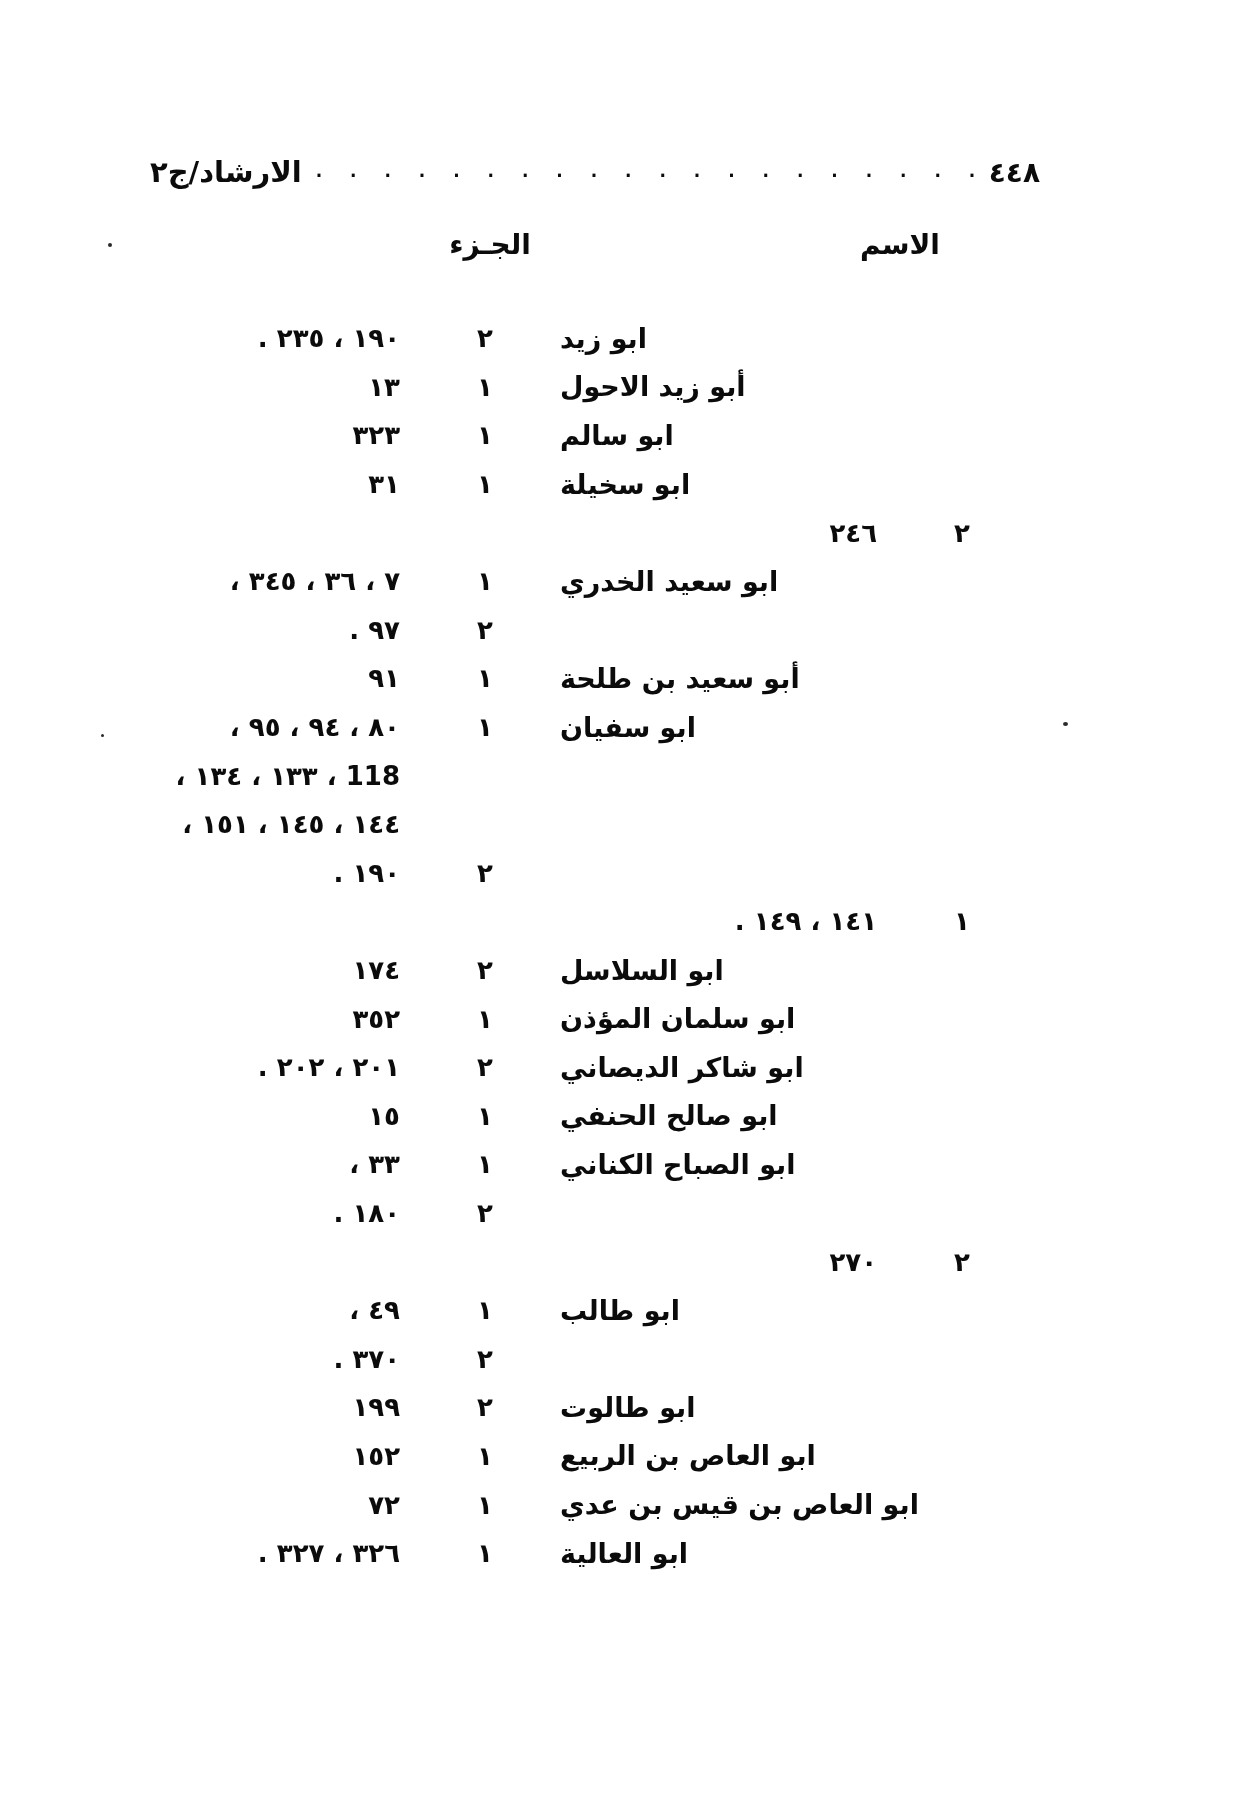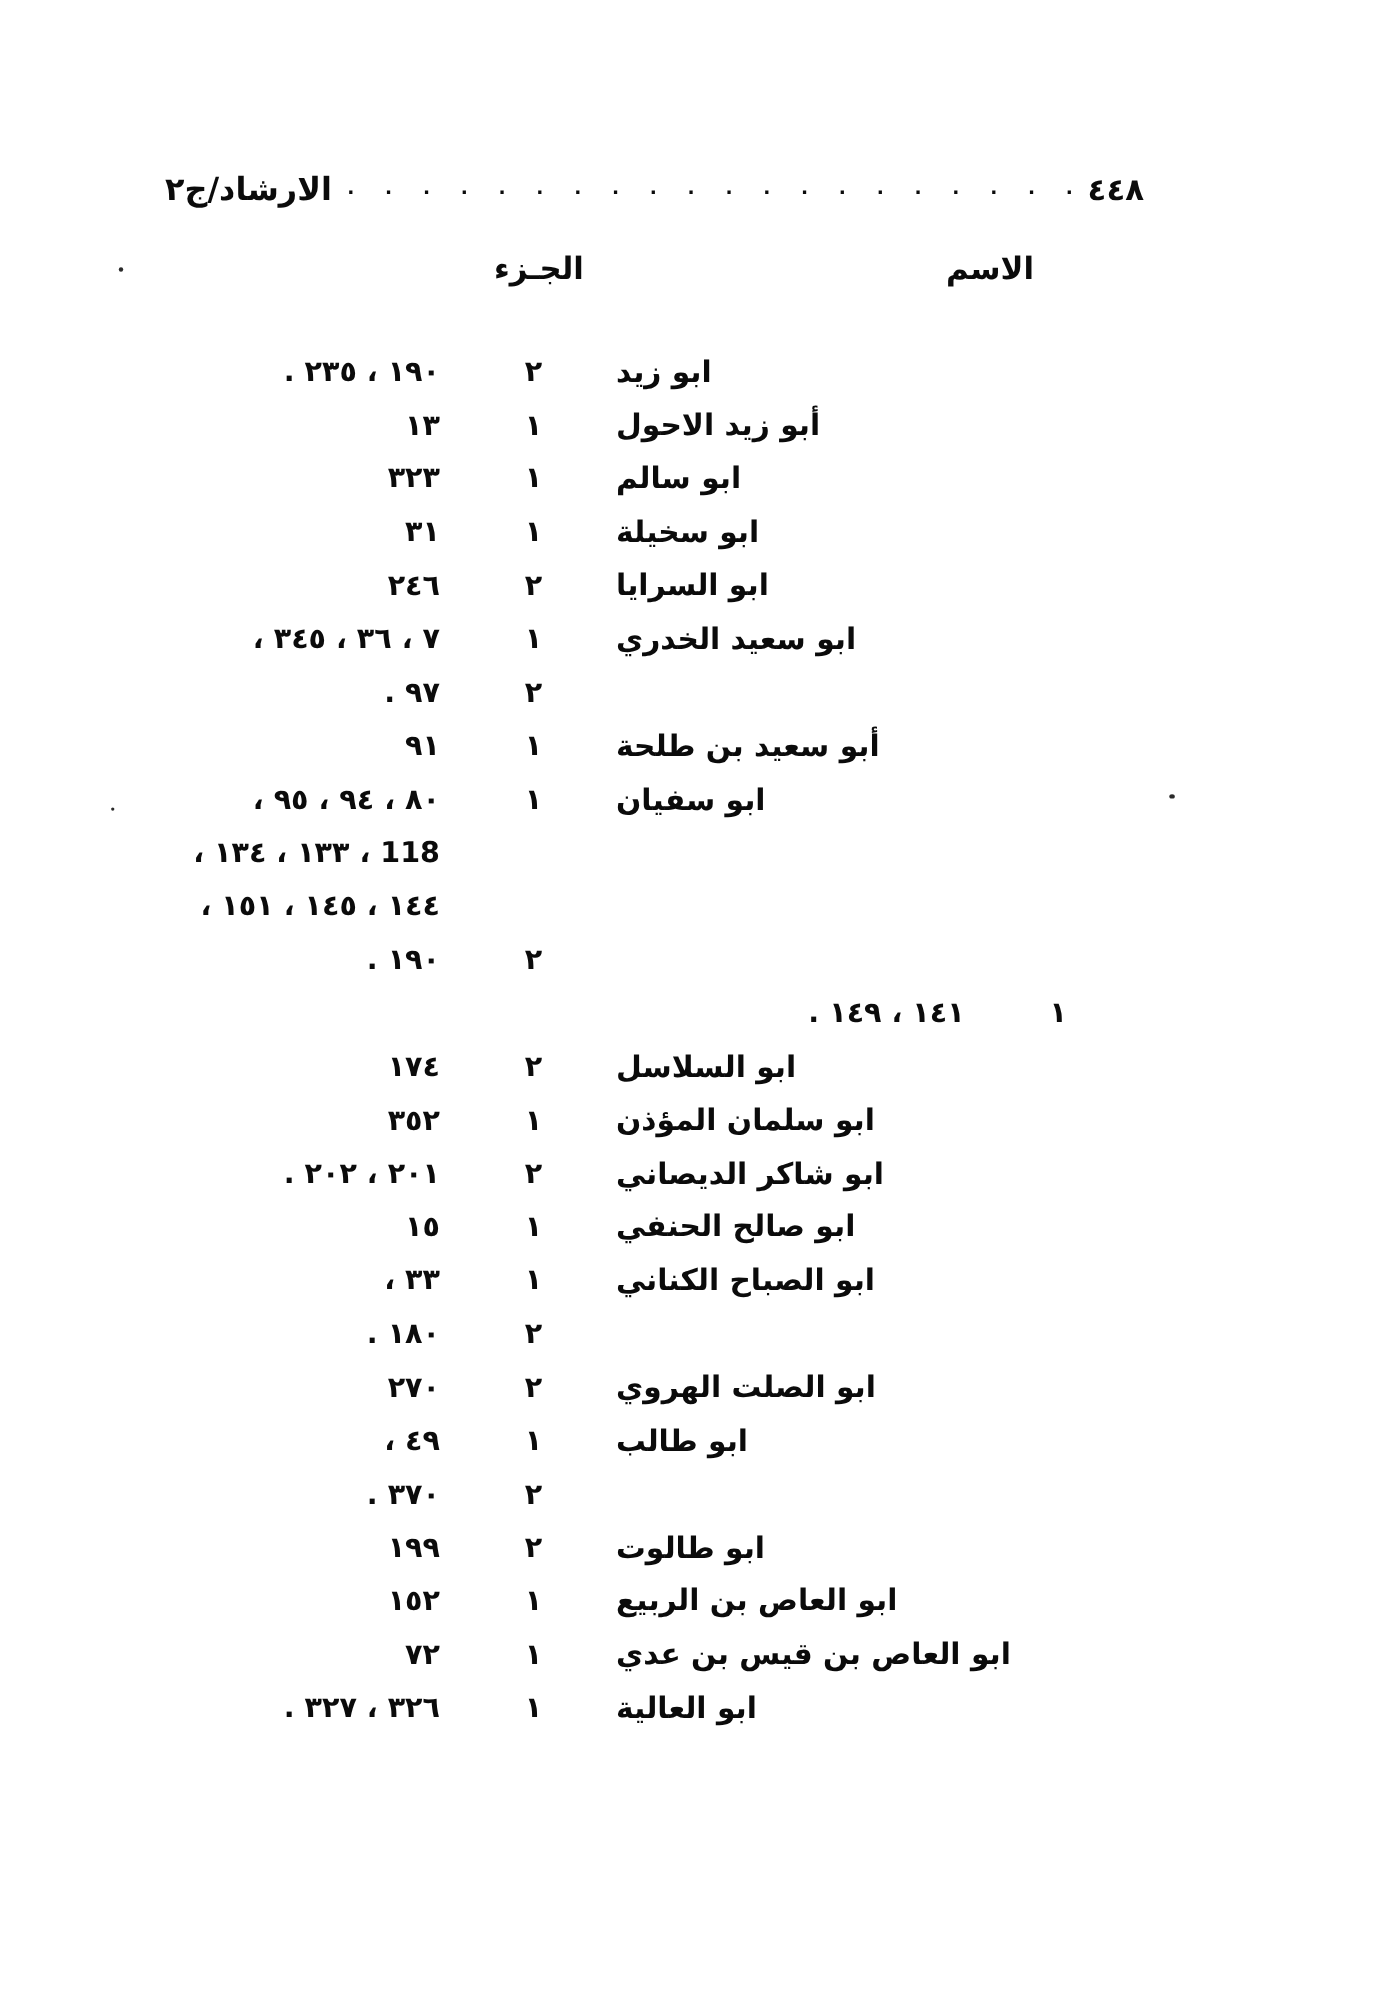--- a/index.html
+++ b/index.html
@@ -83,21 +83,20 @@
       <span class="cell name">ابو سالم</span>
       <span class="cell juz">١</span>
       <span class="cell pages">٣٢٣</span>
     </div>
     <div class="row">
       <span class="cell name">ابو سخيلة</span>
       <span class="cell juz">١</span>
       <span class="cell pages">٣١</span>
     </div>
     <div class="row">
-      <span class="cell name">ابو السرايا</span>
       <span class="cell juz">٢</span>
       <span class="cell pages">٢٤٦</span>
     </div>
     <div class="row">
       <span class="cell name">ابو سعيد الخدري</span>
       <span class="cell juz">١</span>
       <span class="cell pages">٧ ، ٣٦ ، ٣٤٥ ،</span>
     </div>
     <div class="row">
       <span class="cell name"></span>
@@ -157,21 +156,20 @@
       <span class="cell name">ابو الصباح الكناني</span>
       <span class="cell juz">١</span>
       <span class="cell pages">٣٣ ،</span>
     </div>
     <div class="row">
       <span class="cell name"></span>
       <span class="cell juz">٢</span>
       <span class="cell pages">١٨٠ .</span>
     </div>
     <div class="row">
-      <span class="cell name">ابو الصلت الهروي</span>
       <span class="cell juz">٢</span>
       <span class="cell pages">٢٧٠</span>
     </div>
     <div class="row">
       <span class="cell name">ابو طالب</span>
       <span class="cell juz">١</span>
       <span class="cell pages">٤٩ ،</span>
     </div>
     <div class="row">
       <span class="cell name"></span>

